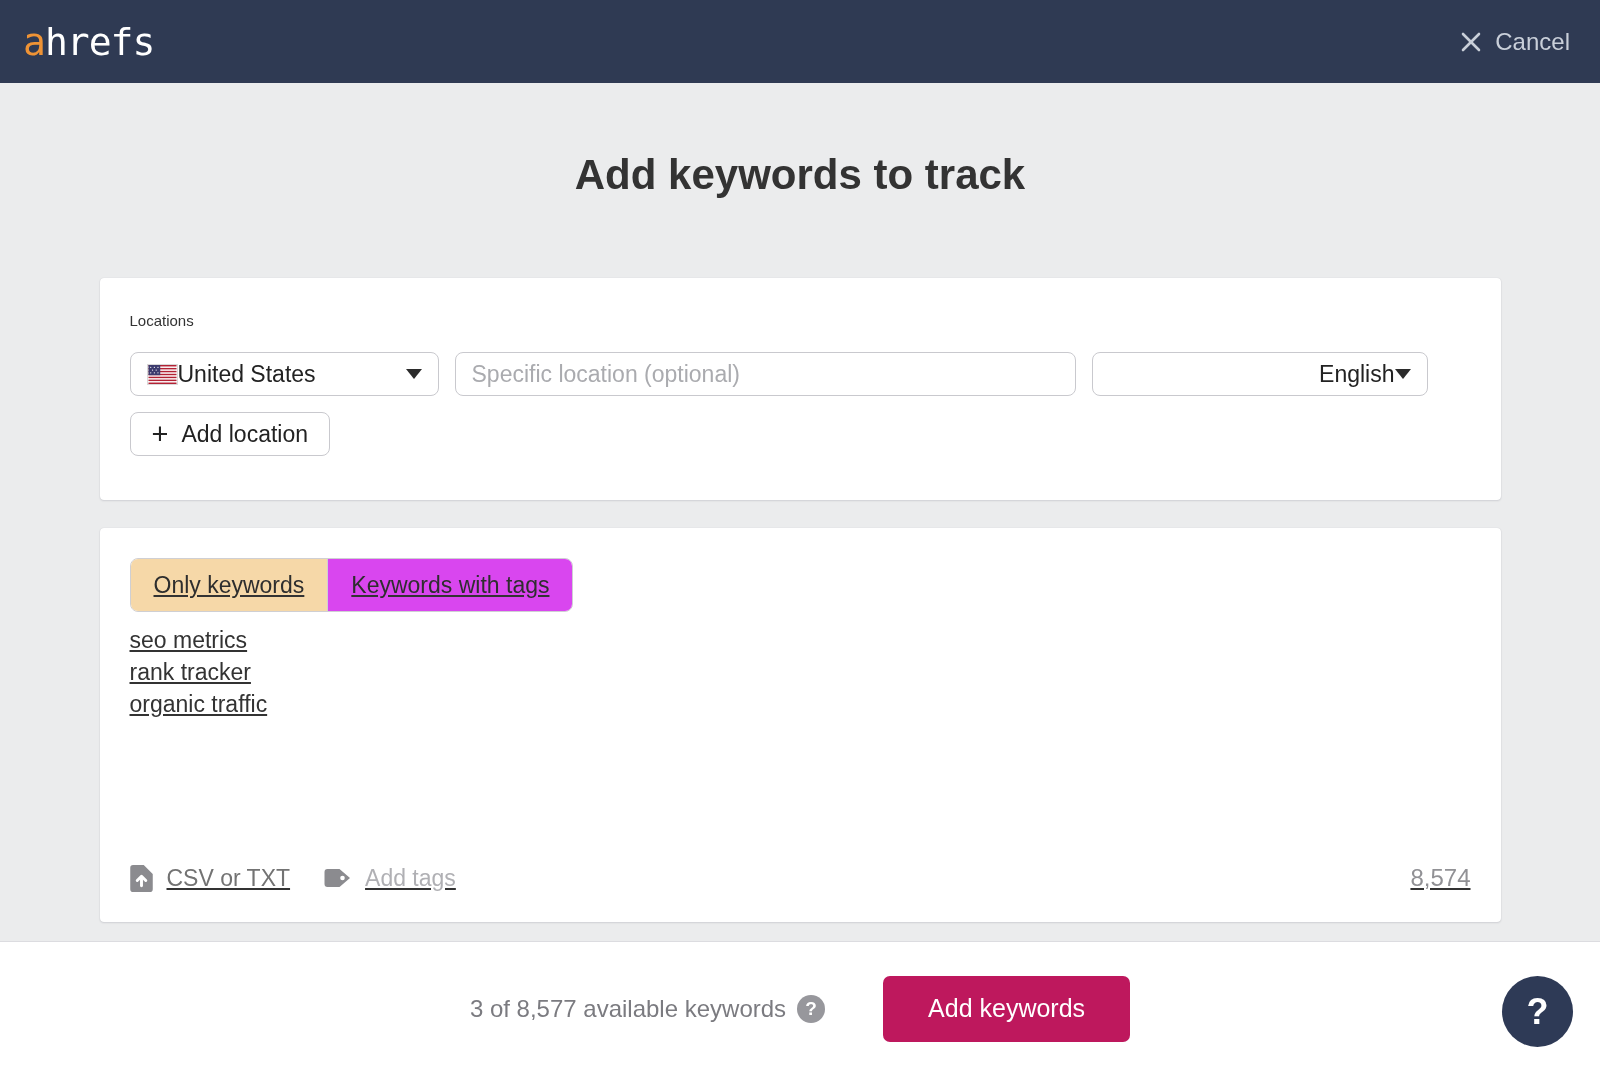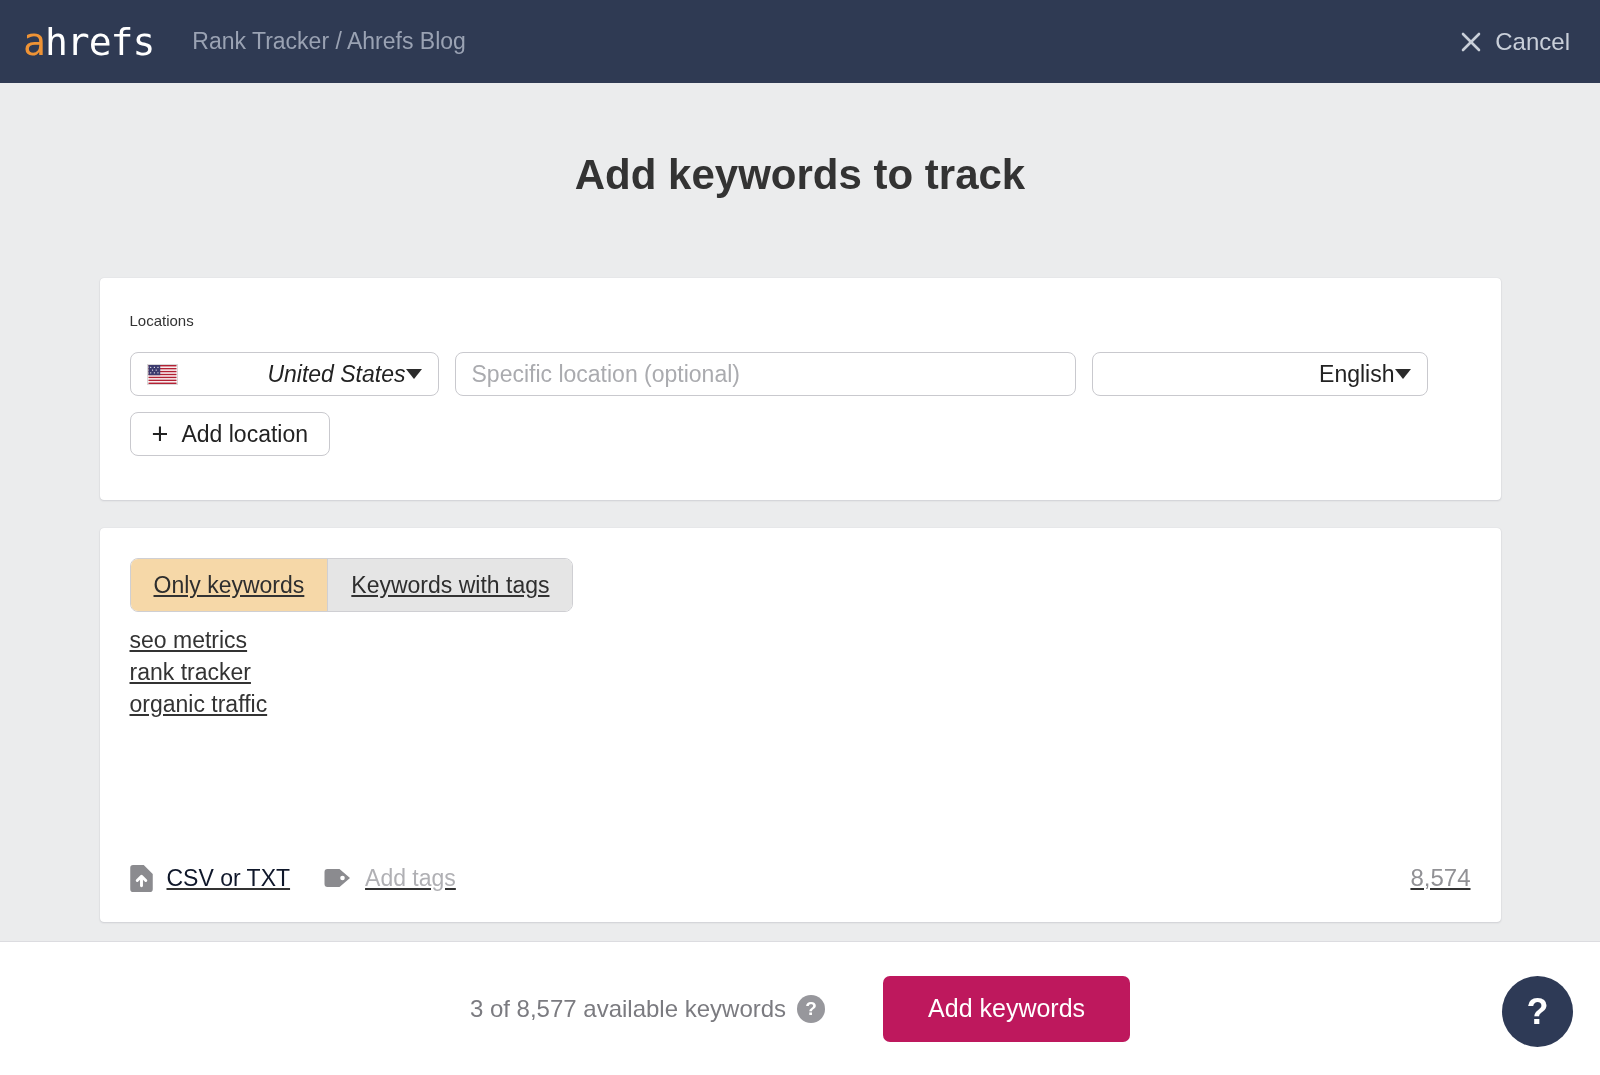--- a/index.html
+++ b/index.html
@@ -82,21 +82,21 @@
   .select-box, .text-input {
     height: 44px;
     border: 1px solid #c9c9ce;
     border-radius: 8px;
     background: #fff;
     font-size: 23px;
     color: #222;
   }
   .select-box { display: flex; align-items: center; padding: 0 16px; cursor: pointer; }
   .country-select { width: 309px; }
-  .country-select .select-label { flex: 1; text-align: right; font-style: italic; }
+  .country-select .select-label { flex: 1; text-align: left; }
   .language-select { width: 336px; justify-content: flex-end; }
   .text-input { width: 621px; padding: 0 16px; outline: none; font-family: "Liberation Sans", sans-serif; }
   .text-input::placeholder { color: #aaabaf; opacity: 1; }
   .caret-down {
     width: 0; height: 0;
     border-left: 8px solid transparent;
     border-right: 8px solid transparent;
     border-top: 10px solid #2b2b2b;
   }
   .flag { width: 31px; height: 21px; border: 1px solid #d9d9d9; }
@@ -124,21 +124,21 @@
     border-radius: 8px;
     overflow: hidden;
     height: 54px;
   }
   .tab {
     display: flex;
     align-items: center;
     padding: 0 23px;
     font-size: 23px;
     color: #2e2e2e;
-    background: #e5e5e5;
+    background: #d946ef;
     cursor: pointer;
   }
   .tab.active { background: #f6d8a8; }
   .tab + .tab { border-left: 1px solid #cfcfd3; }
   .keywords-area {
     flex: 1;
     margin-top: 12px;
     font-size: 23px;
     line-height: 32px;
     color: #333;
@@ -153,21 +153,21 @@
   }
   .csv-btn, .add-tags-btn {
     display: inline-flex;
     align-items: center;
     gap: 14px;
     cursor: pointer;
     background: none;
     border: none;
     font-family: "Liberation Sans", sans-serif;
   }
-  .csv-btn { font-size: 23px; color: #0f172a; }
+  .csv-btn { font-size: 23px; color: #737373; }
   .add-tags-btn { margin-left: 34px; font-size: 23px; color: #b0b0b4; }
   .kw-count { margin-left: auto; font-size: 24px; color: #919195; }
 
   
   .footer {
     position: absolute;
     left: 0; bottom: 0;
     width: 100%;
     height: 134px;
     background: #fff;
@@ -216,21 +216,20 @@
     align-items: center;
     justify-content: center;
     cursor: pointer;
   }
 </style>
 </head>
 <body>
 
 <div class="header">
   <div class="logo"><span class="logo-a">a</span><span>hrefs</span></div>
-  <div class="breadcrumb">Rank Tracker / Ahrefs Blog</div>
   <div class="cancel">
     <svg width="22" height="22" viewBox="0 0 22 22">
       <line x1="3" y1="3" x2="19" y2="19" stroke="#c9cfd9" stroke-width="2.6" stroke-linecap="round"></line>
       <line x1="19" y1="3" x2="3" y2="19" stroke="#c9cfd9" stroke-width="2.6" stroke-linecap="round"></line>
     </svg>
     <span>Cancel</span>
   </div>
 </div>
 
 <h1 class="page-title">Add keywords to track</h1>

